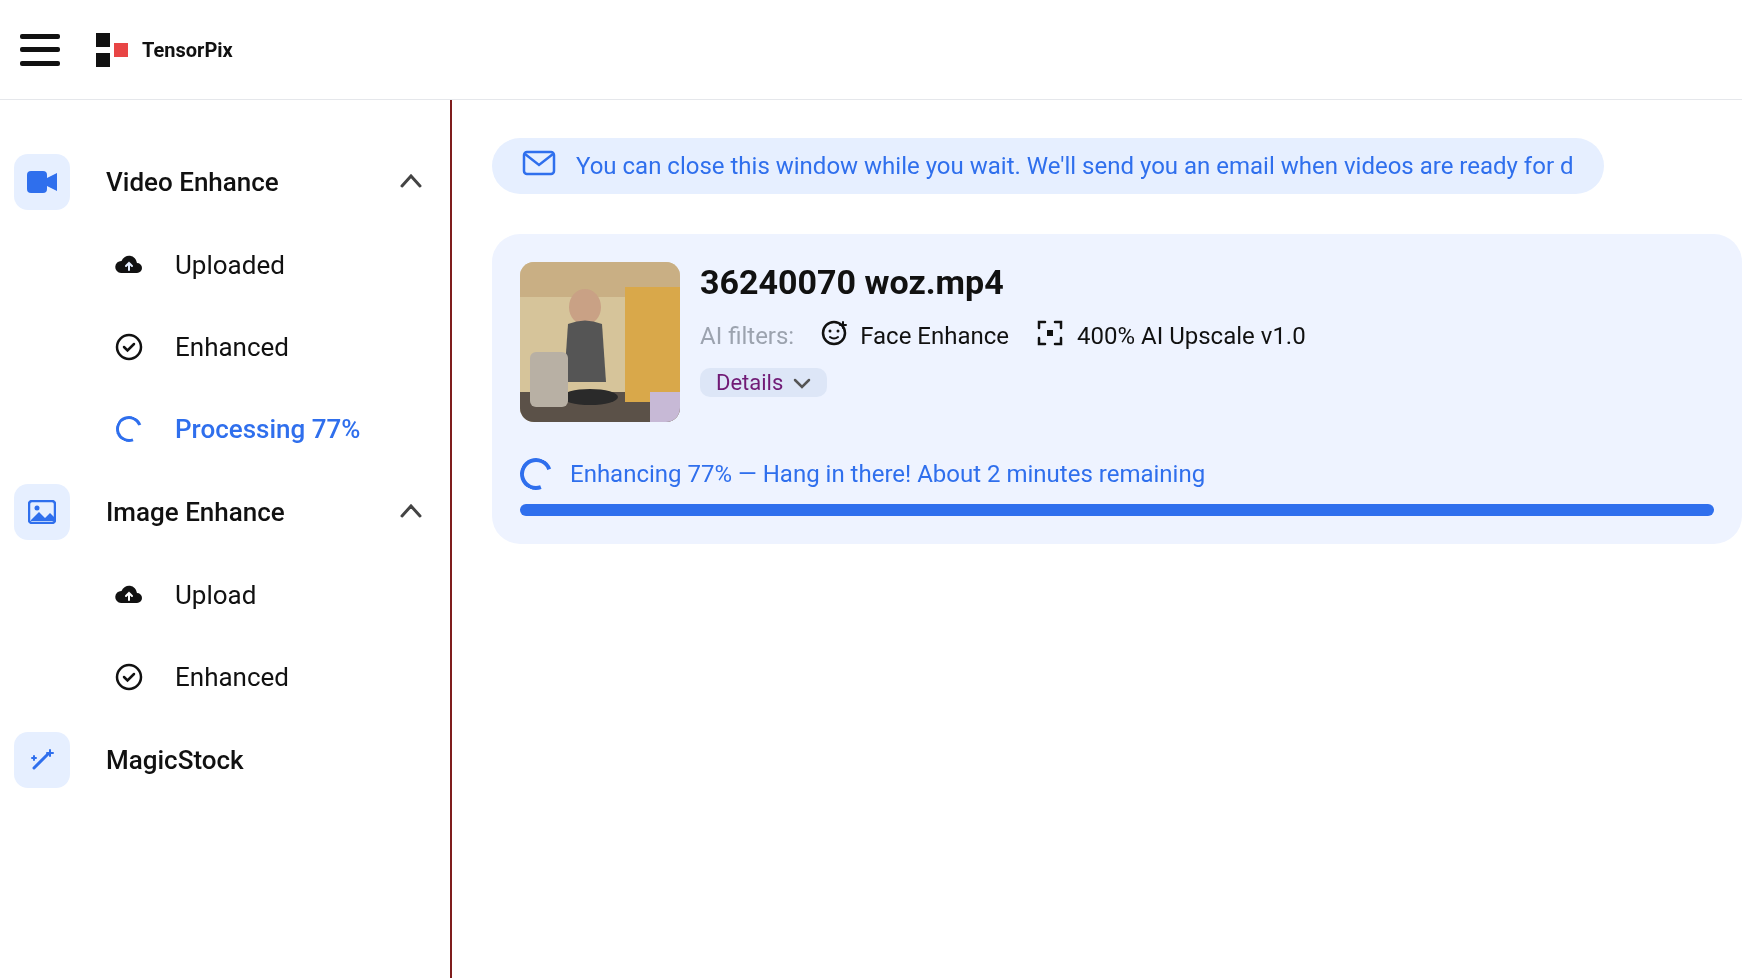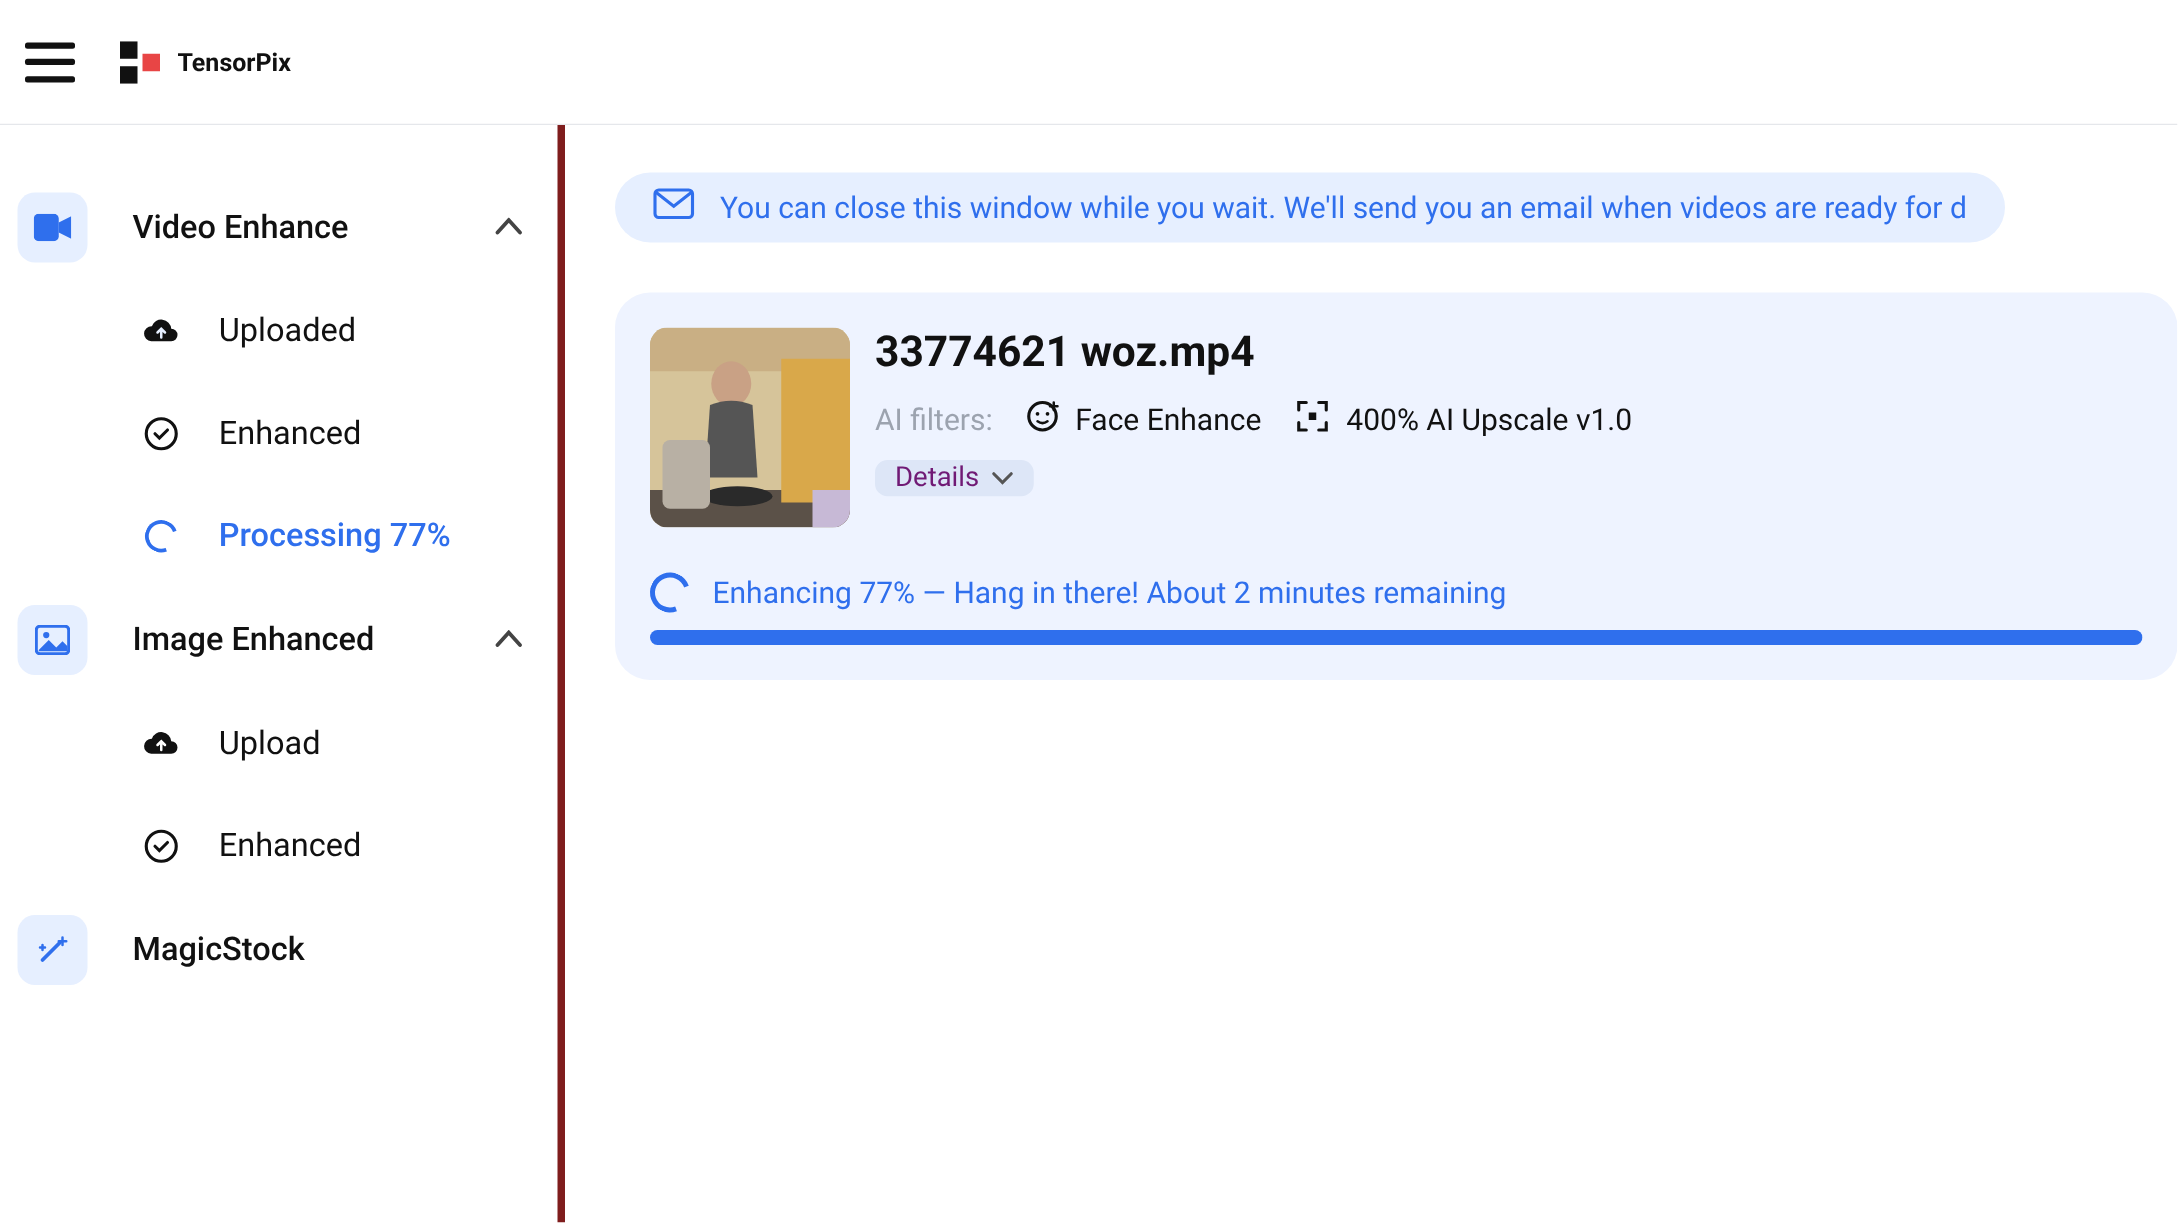--- a/index.html
+++ b/index.html
@@ -43,21 +43,21 @@
     font-size: 20px;
     font-weight: 700;
     color: #111;
   }
   .layout {
     display: flex;
     height: calc(100% - 100px);
   }
   .sidebar {
     width: 452px;
-    border-right: 6px solid #7f1d1d;
+    border-right: 2px solid #7f1d1d;
     padding: 40px 14px 0 14px;
   }
   .side-section {
     margin-bottom: 0;
   }
   .side-header {
     display: flex;
     align-items: center;
     gap: 36px;
     padding: 14px 0;
@@ -275,21 +275,21 @@
 
     <div class="side-section">
       <div class="side-header">
         <div class="side-icon-box">
           <svg width="28" height="24" viewBox="0 0 28 24">
             <rect x="1" y="1" width="26" height="22" rx="3" stroke="#2f6fed" stroke-width="2.5" fill="none"></rect>
             <circle cx="9" cy="8" r="2.5" fill="#2f6fed"></circle>
             <path d="M3 20 L11 12 L17 18 L22 13 L26 17 L26 21 L3 21 Z" fill="#2f6fed"></path>
           </svg>
         </div>
-        <span class="side-header-label">Image Enhanced</span>
+        <span class="side-header-label">Image Enhance</span>
         <span class="chevron">
           <svg width="22" height="14" viewBox="0 0 22 14">
               <path d="M2 12 L11 2 L20 12" stroke="#444" stroke-width="3" fill="none" stroke-linecap="round"></path>
             </svg>
         </span>
       </div>
 
       <div class="side-sub">
         <span class="sub-icon">
           <svg width="30" height="22" viewBox="0 0 30 22">
@@ -347,21 +347,21 @@
             <rect x="0" y="130" width="160" height="30" fill="#5b5148"></rect>
             <rect x="105" y="25" width="55" height="115" fill="#d9a84a"></rect>
             <ellipse cx="65" cy="45" rx="16" ry="18" fill="#c9a185"></ellipse>
             <path d="M48 62 Q65 55 82 62 L86 120 L44 120 Z" fill="#555"></path>
             <ellipse cx="70" cy="135" rx="28" ry="8" fill="#2a2a2a"></ellipse>
             <rect x="10" y="90" width="38" height="55" rx="6" fill="#b8b0a4"></rect>
             <rect x="130" y="130" width="30" height="30" fill="#c7b9d6"></rect>
           </svg>
         </div>
         <div class="job-info">
-          <div class="job-title">33774621 woz.mp4</div>
+          <div class="job-title">36240070 woz.mp4</div>
           <div class="filters-row">
             <span class="filters-label">AI filters:</span>
             <span class="filter-chip">
               <span>
                 <svg width="28" height="28" viewBox="0 0 28 28">
                   <circle cx="14" cy="14" r="11" stroke="#111" stroke-width="2.5" fill="none"></circle>
                   <circle cx="10" cy="12" r="1.5" fill="#111"></circle>
                   <circle cx="18" cy="12" r="1.5" fill="#111"></circle>
                   <path d="M10 18 Q14 21 18 18" stroke="#111" stroke-width="2" fill="none" stroke-linecap="round"></path>
                   <path d="M23 3 L23 9 M20 6 L26 6" stroke="#111" stroke-width="2" stroke-linecap="round"></path>

